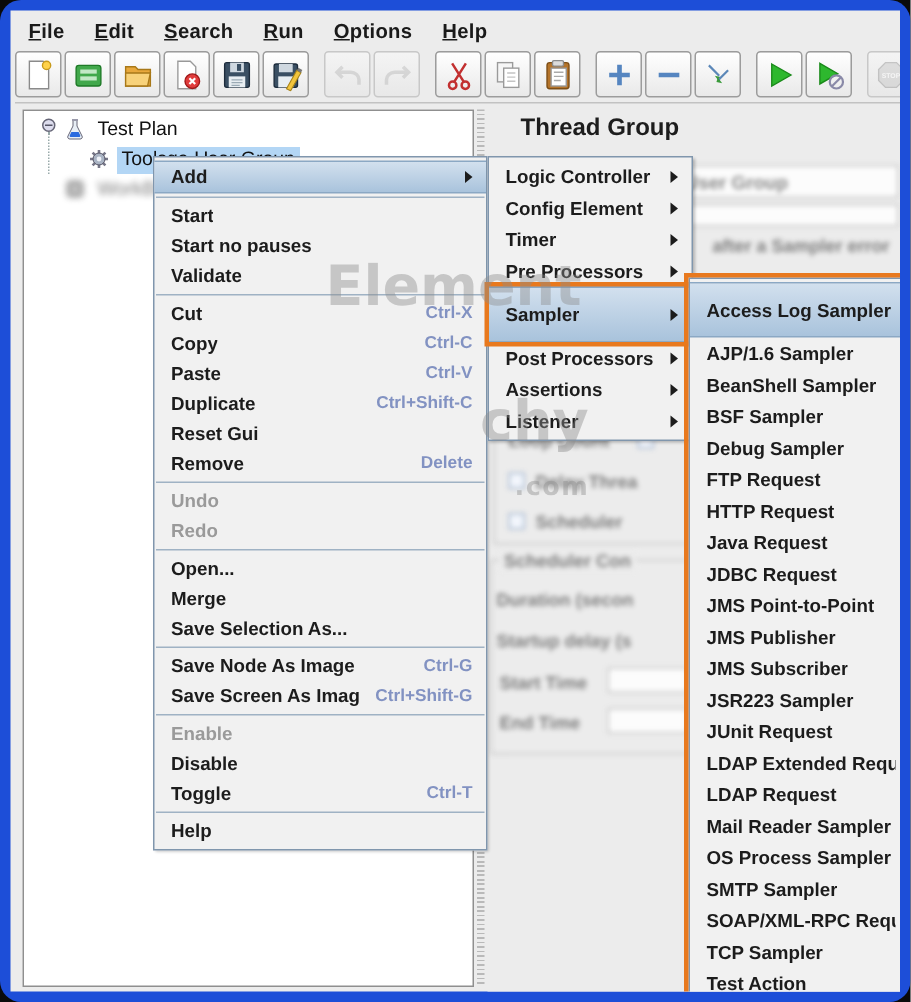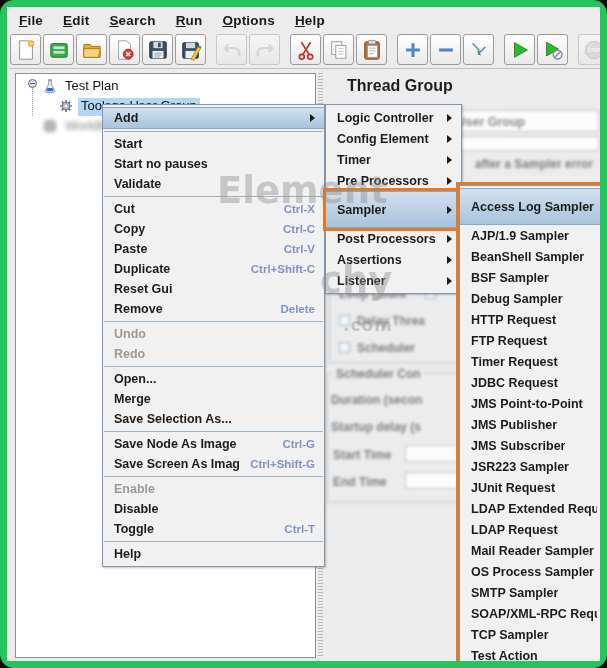--- a/index.html
+++ b/index.html
@@ -1,18 +1,18 @@
 <!DOCTYPE html>
 <html><head>
 <meta charset="utf-8">
 <style>
   * { margin:0; padding:0; box-sizing:border-box; }
   html,body { width:607px; height:668px; }
   body { font-family:"Liberation Sans", sans-serif; background:#0a0a0a; border-radius:14px; position:relative; overflow:hidden; }
-  #frame { position:absolute; inset:0; background:#22c55e; border-radius:12px; }
+  #frame { position:absolute; inset:0; background:#1d4ed8; border-radius:12px; }
   #window { position:absolute; left:7px; top:7px; width:593px; height:654px; background:#ececec; overflow:hidden; }
 
   
   #menubar { position:absolute; left:2px; top:2px; height:22px; display:flex; align-items:center; }
   .mb-item { padding:2px 10px; font-size:13.5px; font-weight:bold; color:#1a1a1a; letter-spacing:.2px; }
   .mb-item u { text-decoration:underline; }
 
   
   #toolbar { position:absolute; left:3px; top:24px; height:38px; display:flex; align-items:center; border-bottom:1px solid #c2c2c2; width:590px; }
   .tb { width:31px; height:31px; margin-right:2px; border:1px solid #9c9c9c; border-radius:3px;
@@ -387,39 +387,39 @@
         <div class="mi">
           <span class="lbl">Listener</span>
           <span class="arrow"></span>
         </div>
       </div>
     <div class="menu" id="sampler-menu">
         <div class="mi sel">
           <span class="lbl">Access Log Sampler</span>
         </div>
         <div class="mi">
-          <span class="lbl">AJP/1.9 Sampler</span>
+          <span class="lbl">AJP/1.6 Sampler</span>
         </div>
         <div class="mi">
           <span class="lbl">BeanShell Sampler</span>
         </div>
         <div class="mi">
           <span class="lbl">BSF Sampler</span>
         </div>
         <div class="mi">
           <span class="lbl">Debug Sampler</span>
         </div>
         <div class="mi">
+          <span class="lbl">FTP Request</span>
+        </div>
+        <div class="mi">
           <span class="lbl">HTTP Request</span>
         </div>
         <div class="mi">
-          <span class="lbl">FTP Request</span>
-        </div>
-        <div class="mi">
-          <span class="lbl">Timer Request</span>
+          <span class="lbl">Java Request</span>
         </div>
         <div class="mi">
           <span class="lbl">JDBC Request</span>
         </div>
         <div class="mi">
           <span class="lbl">JMS Point-to-Point</span>
         </div>
         <div class="mi">
           <span class="lbl">JMS Publisher</span>
         </div>

